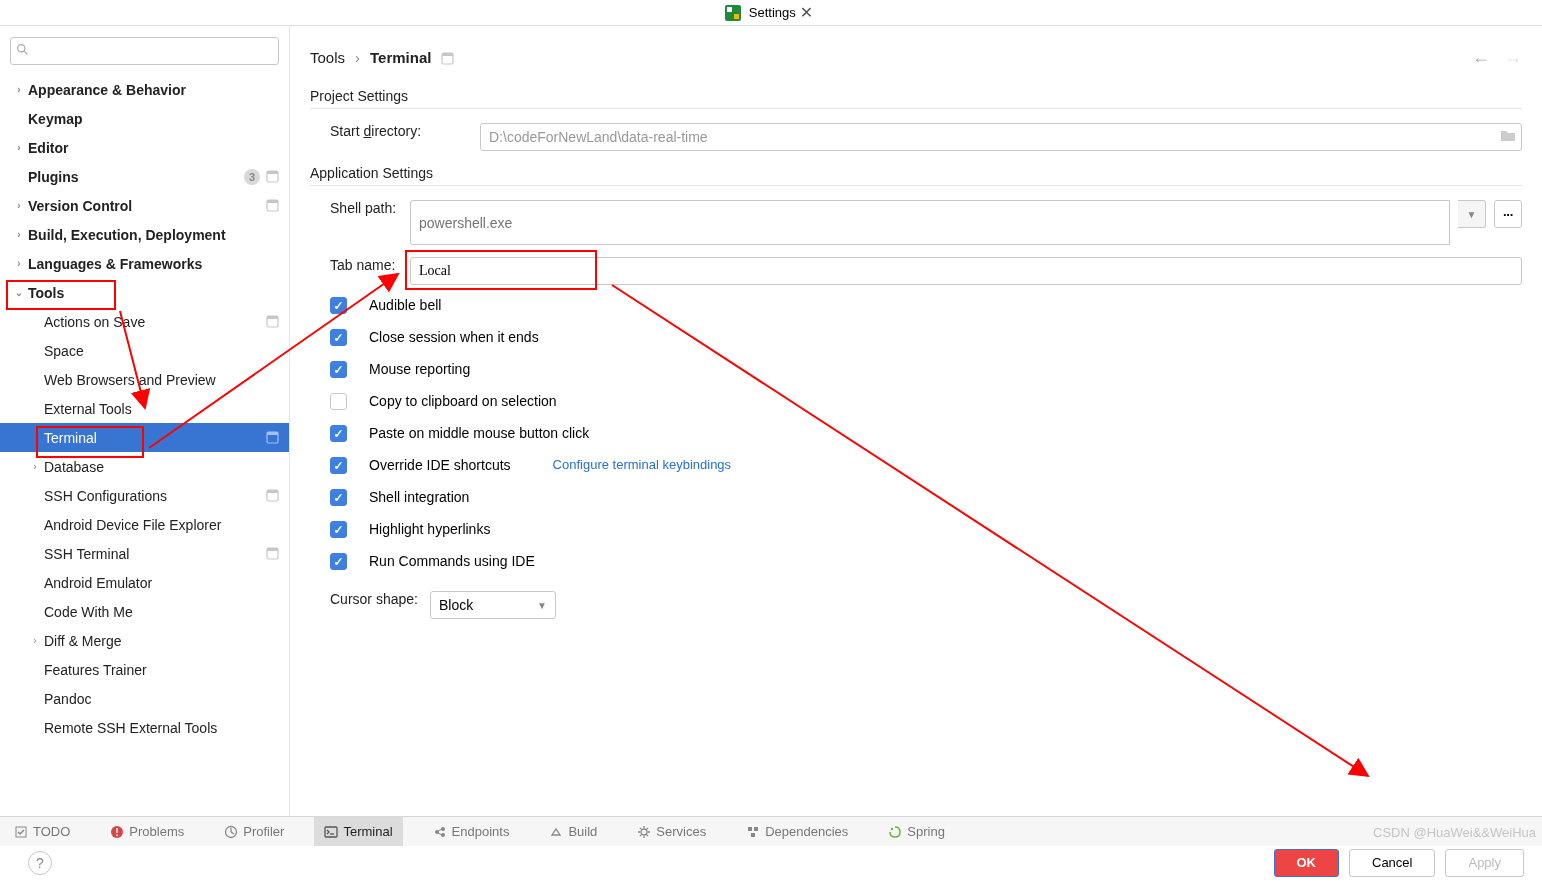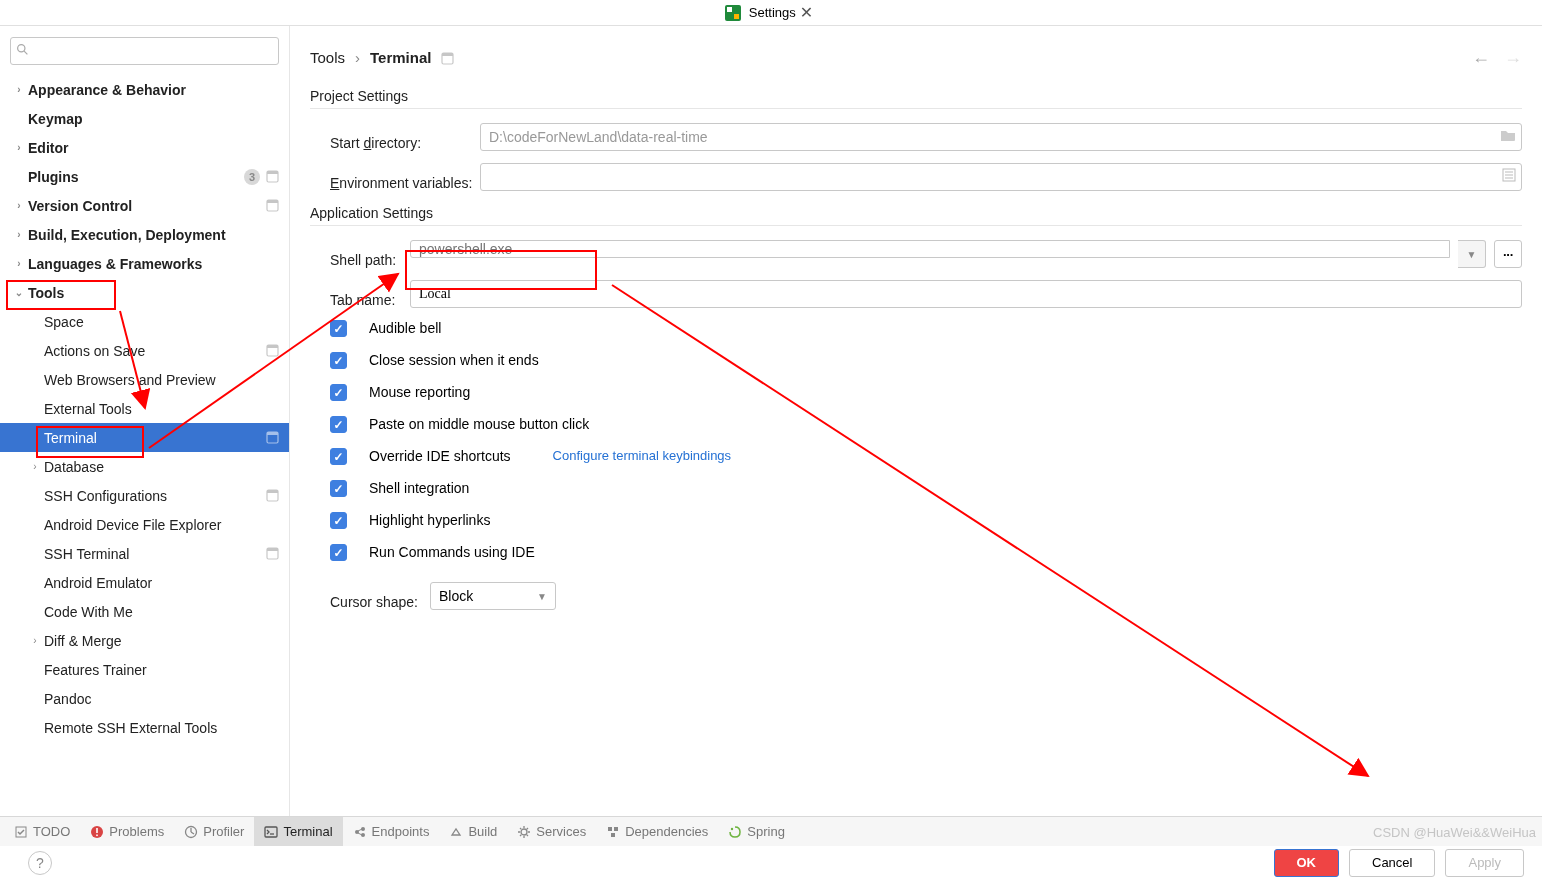--- a/index.html
+++ b/index.html
@@ -37,50 +37,50 @@
 .crumb-row { display: flex; align-items: center; justify-content: space-between; height: 34px; }
 .crumbs { font-size: 15px; display: flex; align-items: center; gap: 10px; }
 .crumbs .seg { color: #222; }
 .crumbs .sep { color: #888; }
 .crumbs .last { font-weight: 700; }
 .nav-arrows { display: flex; gap: 14px; color: #aaa; font-size: 18px; }
 
 .section-title { font-size: 14px; color: #222; margin-top: 14px; margin-bottom: 4px; }
 .hr { border-bottom: 1px solid #e6e6e6; margin-bottom: 14px; }
 
-.form-row { display: flex; align-items: flex-end; margin-bottom: 12px; }
+.form-row { display: flex; align-items: flex-start; margin-bottom: 12px; }
 .form-row .lbl2 { width: 170px; font-size: 14px; color: #222; padding-left: 20px; }
 .form-row .lbl2 .u { text-decoration: underline; }
 .form-row .lbl3 { width: 100px; font-size: 14px; color: #222; padding-left: 20px; }
 .input { flex: 1; height: 28px; border: 1px solid #c8c8c8; border-radius: 3px; padding: 0 8px; font-size: 14px; background: #fff; color: #999; }
 .input.dark { color: #000000; font-family: Liberation Serif, serif; }
 .input-wrap { flex: 1; display: flex; position: relative; gap: 8px; }
 .input-btn-right { position: absolute; right: 6px; top: 50%; transform: translateY(-50%); color: #aaa; }
 .combo-btn { width: 28px; height: 28px; border: 1px solid #c8c8c8; border-left: none; border-radius: 0 3px 3px 0; display: flex; align-items: center; justify-content: center; background: #f5f5f5; cursor: pointer; }
-.combo-main { flex: 1; height: 18px; border: 1px solid #c8c8c8; border-radius: 3px 0 0 3px; padding: 0 8px; font-size: 14px; background: #fff; color: #999; }
+.combo-main { flex: 1; height: 45px; border: 1px solid #c8c8c8; border-radius: 3px 0 0 3px; padding: 0 8px; font-size: 14px; background: #fff; color: #999; }
 .more-btn { width: 28px; height: 28px; border: 1px solid #c8c8c8; border-radius: 3px; display: flex; align-items: center; justify-content: center; background: #fff; cursor: pointer; font-size: 13px; font-weight: 700; letter-spacing: -1px; }
 
 .check-row { display: flex; align-items: flex-start; height: 32px; padding-left: 20px; font-size: 14px; gap: 22px; }
 .chk { width: 17px; height: 17px; border: 1px solid #c8c8c8; border-radius: 3px; display: flex; align-items: center; justify-content: center; cursor: pointer; }
 .chk.checked { background: #3e7fe0; border-color: #3e7fe0; }
 .chk.checked::after { content: "✓"; color: #fff; font-size: 12px; font-weight: 700; }
 .link { color: #2571d4; font-size: 13px; cursor: pointer; margin-left: 20px; }
 
 .select { width: 126px; height: 28px; border: 1px solid #c8c8c8; border-radius: 3px; padding: 0 8px; font-size: 14px; background: #fff; display: flex; align-items: center; justify-content: space-between; cursor: pointer; }
 .select .caret { color: #888; font-size: 10px; }
 
 
 .btn-bar { position: absolute; bottom: 0; left: 0; right: 0; height: 60px; border-top: 1px solid #e6e6e6; display: flex; align-items: center; justify-content: flex-end; gap: 10px; padding: 0 18px; background: #fff; }
 .btn-bar .help { margin-right: auto; width: 24px; height: 24px; border: 1px solid #c8c8c8; border-radius: 50%; display: flex; align-items: center; justify-content: center; color: #888; font-size: 14px; cursor: pointer; margin-left: 10px; }
 .btn { height: 28px; padding: 0 22px; border-radius: 3px; font-size: 13px; cursor: pointer; border: 1px solid #c8c8c8; background: #fff; }
 .btn.primary { background: #ef4444; color: #fff; border-color: #3874d1; font-weight: 600; }
 .btn.disabled { color: #bbb; }
 
 
-.status-bar { height: 30px; border-top: 1px solid #d8d8d8; display: flex; align-items: center; color: #777; font-size: 13px; background: #f6f6f6; gap: 0; padding: 0 4px; position: relative; }
+.status-bar { height: 30px; border-top: 1px solid #d8d8d8; display: flex; align-items: center; color: #777; font-size: 13px; background: #f6f6f6; gap: 20px; padding: 0 4px; position: relative; }
 .status-item { display: flex; align-items: center; gap: 5px; padding: 0 10px; height: 100%; }
 .status-item.active { background: #dcdcdc; color: #222; }
 .status-item .sico { width: 14px; height: 14px; }
 .watermark { position: absolute; right: 6px; bottom: 6px; color: #c5c5c5; font-size: 13px; }
 
 
 .redbox { position: absolute; border: 2px solid #f00; pointer-events: none; z-index: 50; }
 .overlay { position: absolute; inset: 0; pointer-events: none; z-index: 40; }
 </style>
 </head>
@@ -150,31 +150,31 @@
         <div class="tree-item bold">
           <span class="arrow">›</span>
           <span class="lbl">Languages &amp; Frameworks</span>
         </div>
         <div class="tree-item bold">
           <span class="arrow">⌄</span>
           <span class="lbl">Tools</span>
         </div>
         <div class="tree-item child">
           <span class="noarrow"></span>
-          <span class="lbl">Space</span>
-        </div>
-        <div class="tree-item child">
-          <span class="noarrow"></span>
           <span class="lbl">Actions on Save</span>
           <span class="tree-badge">
             <span class="proj-icon"><svg viewBox="0 0 13 13">
                 <rect x="1" y="1" width="11" height="11" rx="1.5" fill="none" stroke="#999" stroke-width="1.2"></rect>
                 <rect x="1" y="1" width="11" height="3" fill="#999"></rect>
               </svg></span>
           </span>
+        </div>
+        <div class="tree-item child">
+          <span class="noarrow"></span>
+          <span class="lbl">Space</span>
         </div>
         <div class="tree-item child">
           <span class="noarrow"></span>
           <span class="lbl">Web Browsers and Preview</span>
         </div>
         <div class="tree-item child">
           <span class="noarrow"></span>
           <span class="lbl">External Tools</span>
         </div>
         <div class="tree-item child selected">
@@ -265,32 +265,20 @@
     <div class="form-row">
       <div class="lbl2"><span>Start </span><span class="u">d</span><span>irectory:</span></div>
       <div class="input-wrap">
         <input class="input" value="D:\codeForNewLand\data-real-time" style="">
         <span class="input-btn-right"><svg width="16" height="14" viewBox="0 0 16 14">
               <path d="M1 3h5l2 2h7v7a1 1 0 0 1-1 1H1z" fill="#ccc"></path>
             </svg></span>
       </div>
     </div>
 
-    <div class="form-row">
-      <div class="lbl2"><span class="u">E</span><span>nvironment variables:</span></div>
-      <div class="input-wrap">
-        <input class="input" value="" style="">
-        <span class="input-btn-right"><svg width="14" height="14" viewBox="0 0 14 14">
-              <rect x="1" y="1" width="12" height="12" fill="none" stroke="#bbb"></rect>
-              <line x1="3" y1="4" x2="11" y2="4" stroke="#bbb"></line>
-              <line x1="3" y1="7" x2="11" y2="7" stroke="#bbb"></line>
-              <line x1="3" y1="10" x2="11" y2="10" stroke="#bbb"></line>
-            </svg></span>
-      </div>
-    </div>
 
     <div class="section-title">Application Settings</div>
     <div class="hr"></div>
 
     <div class="form-row">
       <div class="lbl3"><span class="u">S</span><span>hell path:</span></div>
       <div class="input-wrap">
         <input class="combo-main" placeholder="powershell.exe" style="">
         <div class="combo-btn">
             <span style="font-size:10px;color:#888">▼</span>
@@ -308,20 +296,24 @@
         <span class="chk checked"></span>
         <span>Audible bell</span>
       </div>
     <div class="check-row">
         <span class="chk checked"></span>
         <span>Close session when it ends</span>
       </div>
     <div class="check-row">
         <span class="chk checked"></span>
         <span>Mouse reporting</span>
+      </div>
+    <div class="check-row">
+        <span class="chk"></span>
+        <span>Copy to clipboard on selection</span>
       </div>
     <div class="check-row">
         <span class="chk checked"></span>
         <span>Paste on middle mouse button click</span>
       </div>
     <div class="check-row">
         <span class="chk checked"></span>
         <span>Override IDE shortcuts</span>
         <span class="link">Configure terminal keybindings</span>
       </div>

